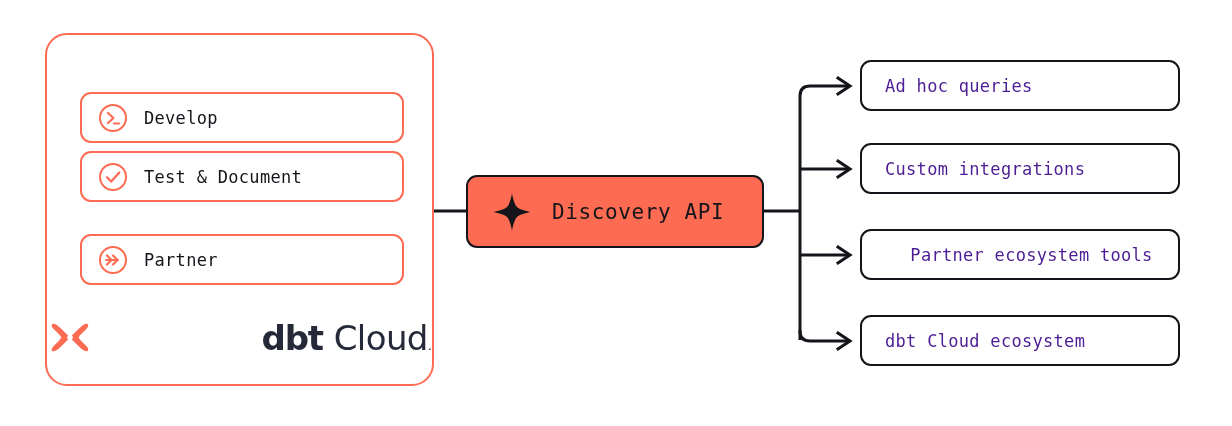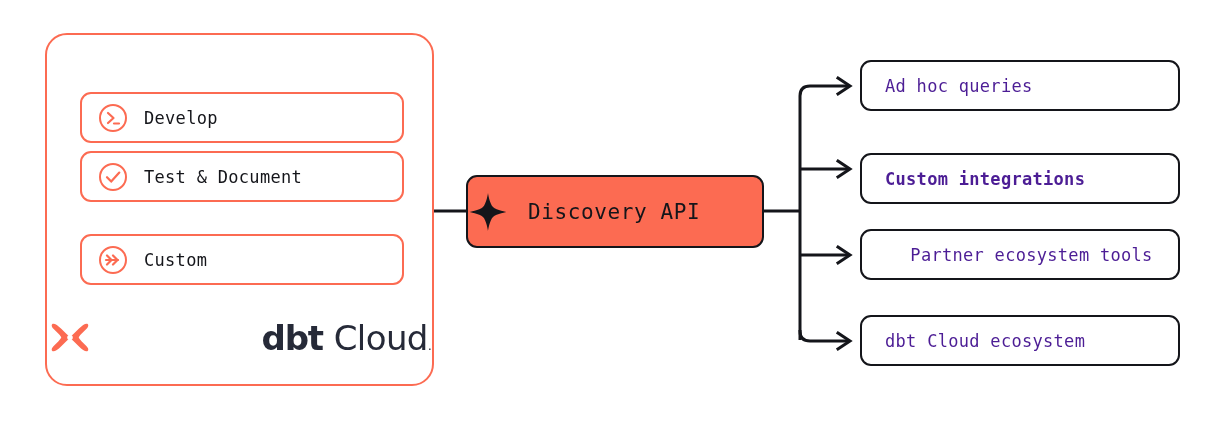--- a/index.html
+++ b/index.html
@@ -118,20 +118,21 @@
     left: 466px;
     top: 175px;
     width: 298px;
     height: 73px;
     background: #FC6B52;
     border: 2px solid #14151A;
     border-radius: 11px;
     box-sizing: border-box;
     display: flex;
     align-items: center;
+    padding-left: 24px;
   }
   #discovery-api .sparkle {
     width: 40px;
     height: 40px;
     flex: 0 0 40px;
     display: block;
   }
   #discovery-api .api-label {
     margin-left: 20px;
     font-size: 21px;
@@ -148,21 +149,21 @@
     height: 51px;
     border: 2px solid #14151A;
     border-radius: 11px;
     box-sizing: border-box;
     background: #ffffff;
     display: flex;
     align-items: center;
     padding-left: 23px;
   }
   .consumer-box.c0 { top: 60px; }
-  .consumer-box.c1 { top: 153px; font-weight: bold; }
+  .consumer-box.c1 { top: 143px; }
   .consumer-box.c2 { top: 229px; justify-content: center; }
   .consumer-box.c3 { top: 315px; }
   .consumer-label {
     font-size: 17px;
     color: #4c1d95;
     letter-spacing: 0.3px;
     white-space: nowrap;
   }
 </style>
 </head>
@@ -209,21 +210,21 @@
       <span class="stage-label">Test &amp; Document</span>
     </div>
 
     <div class="stage-row r2">
       <svg class="stage-icon" viewBox="0 0 30 30">
         <circle cx="15" cy="15" r="13" fill="none" stroke="#FC6B52" stroke-width="2"></circle>
         <path d="M9,10.5 L13.5,15 L9,19.5" fill="none" stroke="#FC6B52" stroke-width="2.2" stroke-linecap="round" stroke-linejoin="round"></path>
         <path d="M15,10.5 L19.5,15 L15,19.5" fill="none" stroke="#FC6B52" stroke-width="2.2" stroke-linecap="round" stroke-linejoin="round"></path>
         <path d="M8,15 L20,15" fill="none" stroke="#FC6B52" stroke-width="2.2" stroke-linecap="round"></path>
       </svg>
-      <span class="stage-label">Custom</span>
+      <span class="stage-label">Partner</span>
     </div>
 
     <div id="dbt-logo">
       <svg class="mark" viewBox="0 0 100 100">
         <path fill="#FC6B52" d="
           M14,14
           C9,9 9,3 14,3
           C18,3 24,7 31,14
           L42,25
           C46,29 50,31 50,31

